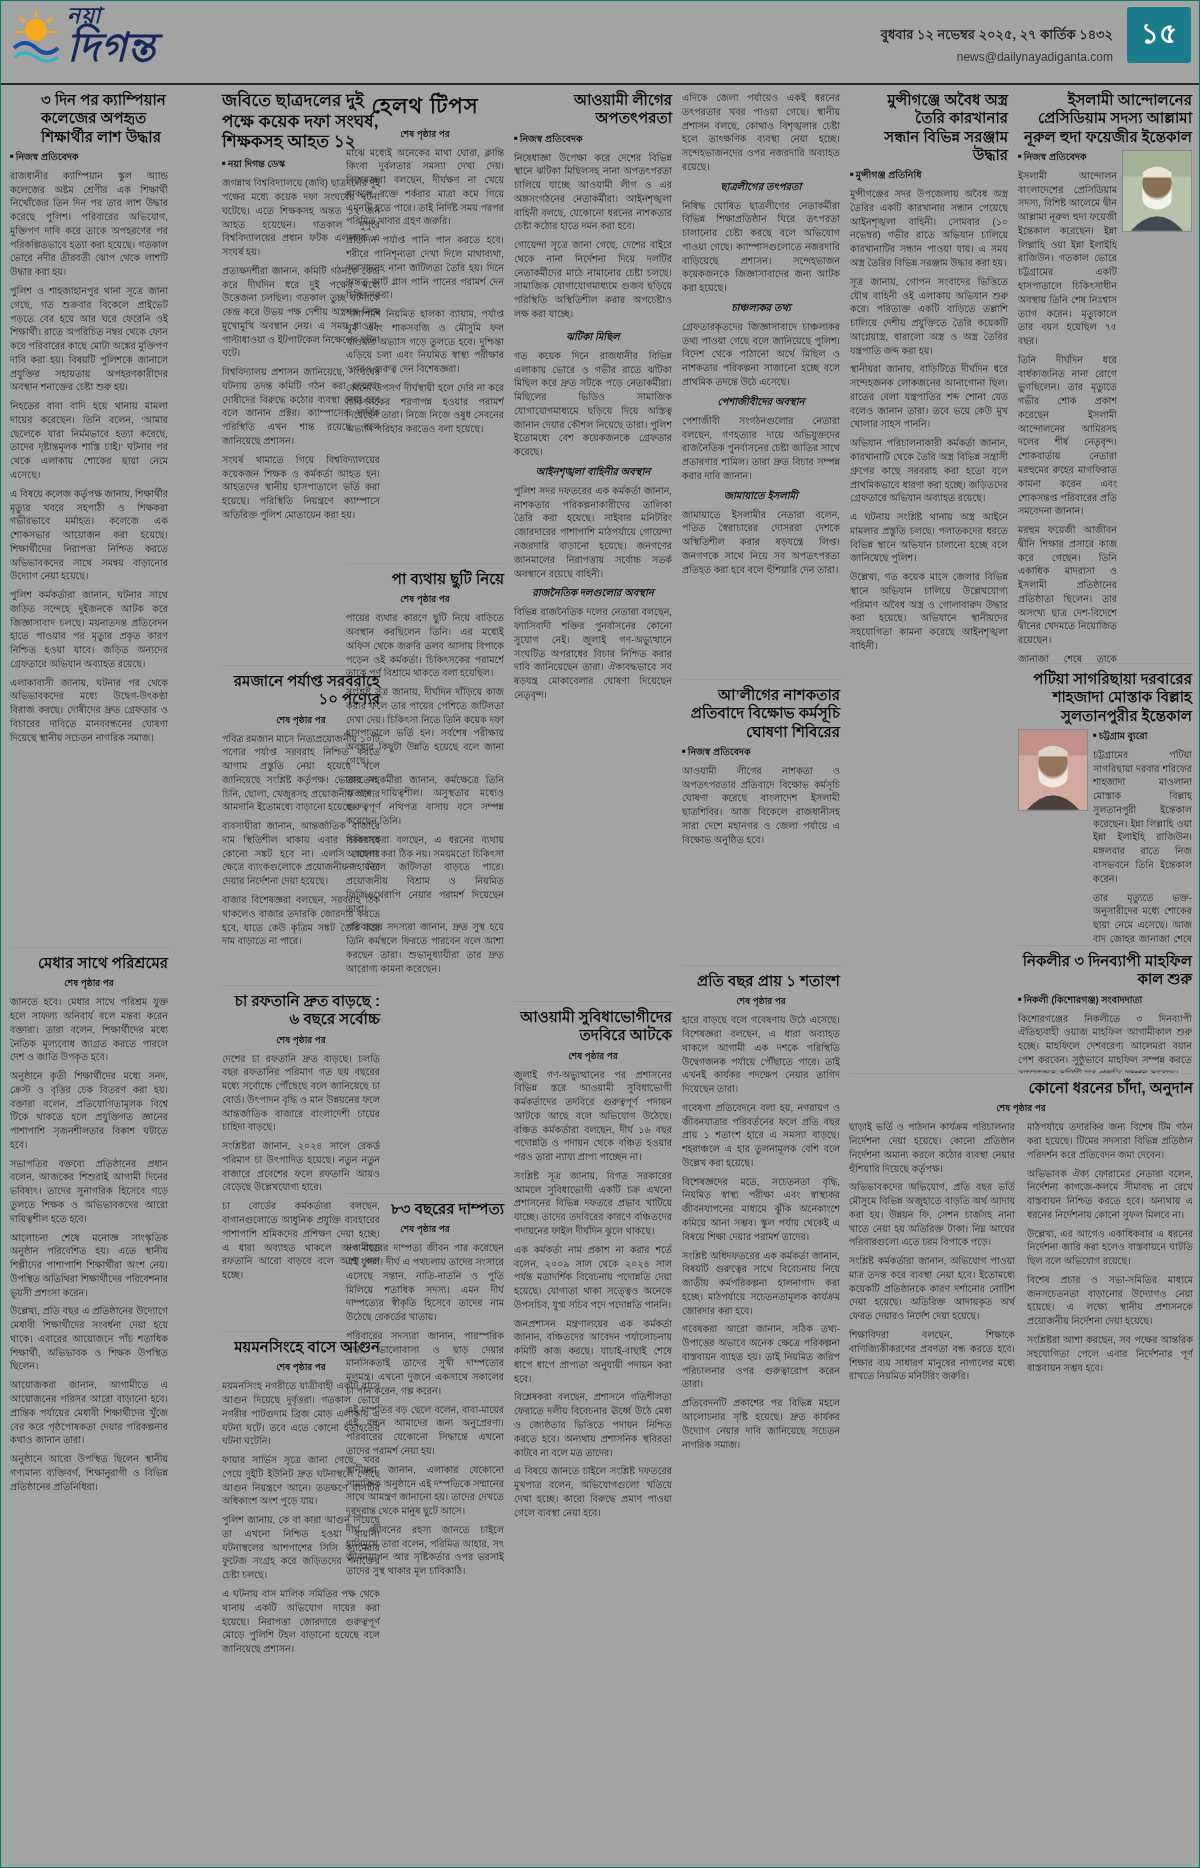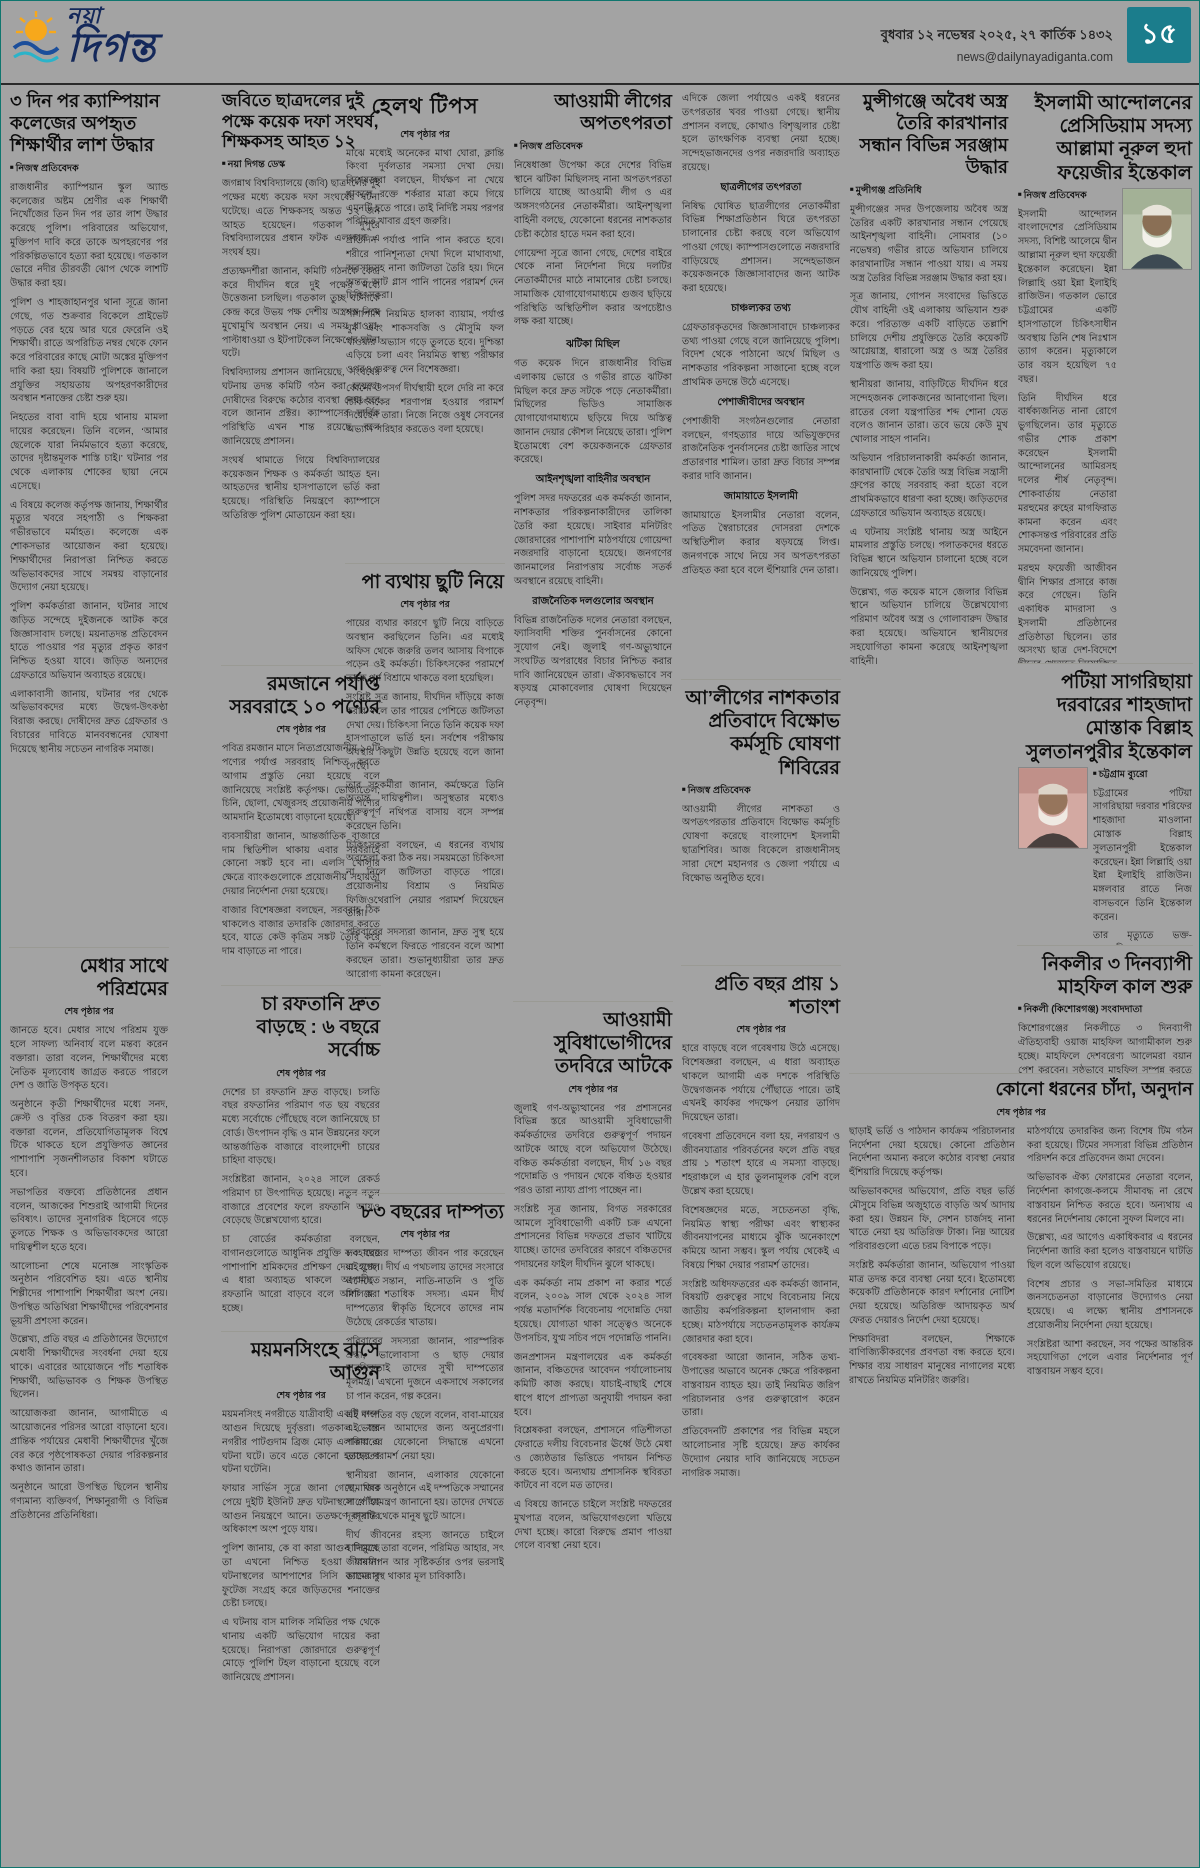--- a/index.html
+++ b/index.html
@@ -32,30 +32,30 @@
   #c4 { left:512px;  width:160px; height:1772px; }
   #c5 { left:680px;  width:160px; height:1772px; }
   #c6 { left:848px;  width:160px; height:984px; }
   #c7 { left:1016px; width:176px; height:984px; }
   #chada-block { position:absolute; left:848px; top:1072px; width:344px; height:796px; border-top:1px solid #9a9a94; padding-top:5px; }
   
   .article { overflow:hidden; padding:2px 1px 4px; }
   .article + .article { border-top:1px solid #9a9a94; padding-top:6px; }
   .headline { font-weight:bold; color:#0d0d0d; line-height:1.22; margin-bottom:4px; }
   .h-xl { font-size:17px; }
-  .h-lg { font-size:18px; }
-  .h-md { font-size:19px; }
+  .h-lg { font-size:15px;margin-left:31px; }
+  .h-md { font-size:15px; }
   .h-center { text-align:right; }
   .h-fancy { font-size:21px; text-align:center; letter-spacing:1px; padding:2px 0 4px; }
   .byline { font-size:9.5px; font-weight:bold; color:#111; margin:1px 0 4px; }
   .byline::before { content:"\25A0\00a0"; font-size:6.5px; vertical-align:2px; }
   .continued { font-size:9px; font-weight:bold; text-align:center; color:#111; margin:1px 0 4px; }
   .body-wrap { overflow:hidden; }
   .body-text { font-size:9.5px; line-height:1.45; text-align:justify; color:#191919; margin-bottom:5px; }
-  .subhead { font-size:10px; font-weight:bold; text-align:center; color:#0d0d0d; margin:3px 0 3px; }
+  .subhead { font-size:10px; font-weight:bold; text-align:center; color:#0d0d0d; margin:3px 0 3px;font-style:italic; }
   .two-col { column-count:2; column-gap:12px; height:730px; overflow:hidden; }
   
   .photo { border:1px solid #888; overflow:hidden; }
   .photo-right { float:right; width:70px; height:82px; margin:0 0 4px 5px; }
   .photo-left  { float:left;  width:70px; height:82px; margin:0 5px 4px 0; }
   .clearfix::after { content:""; display:block; clear:both; }
 </style>
 </head>
 <body>
 

